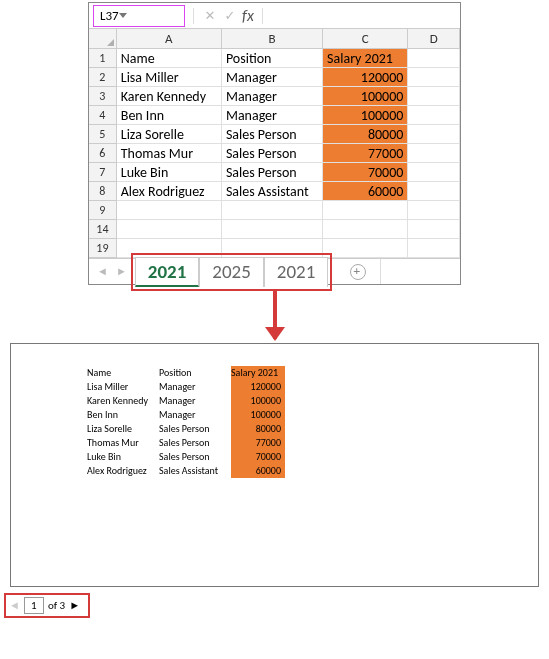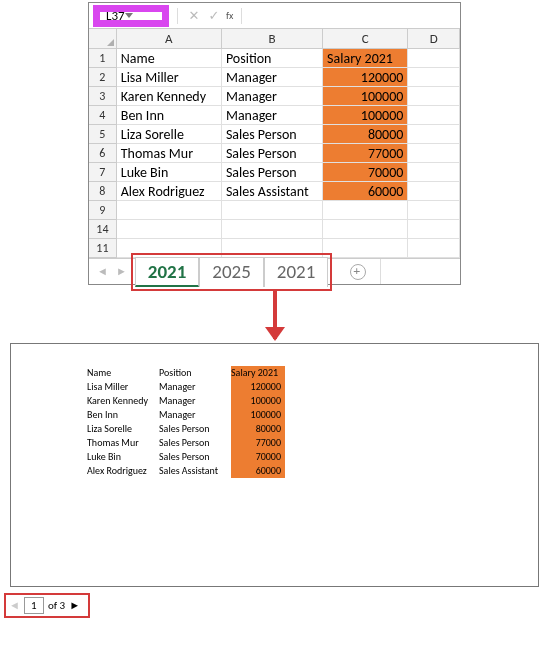--- a/index.html
+++ b/index.html
@@ -3,25 +3,25 @@
 <meta charset="utf-8">
 <style>
   * { box-sizing: border-box; margin: 0; padding: 0; font-family: Calibri, Arial, sans-serif; }
   body { background: #fff; width: 549px; position: relative; }
 
   
   .excel-panel { border: 1px solid #888; margin: 2px 88px 0 88px; background: #fff; }
   
   
   .fbar { display: flex; align-items: center; height: 26px; border-bottom: 1px solid #ccc; background: #fff; padding: 0 4px; gap: 4px; }
-  .namebox { display: flex; align-items: center; border: 7px solid #d946ef; height: 22px; padding: 0 6px; font-size: 13px; width: 76px; }
+  .namebox { display: flex; align-items: center; border: 1px solid #d946ef; height: 22px; padding: 0 6px; font-size: 13px; width: 92px; }
   .namebox .dd { width:0;height:0;border-left:4px solid transparent;border-right:4px solid transparent;border-top:5px solid #777; }
   .fbar .sep { width:1px; height:16px; background:#ddd; margin:0 4px;}
   .fbar .btn { color:#bbb; font-size:13px; width:16px;text-align:center; }
-  .fbar .fx { font-size:10px; color:#555;text-align:right;}
+  .fbar .fx { font-style: italic; font-size:16px; color:#555;text-align:right;}
   .fbar .fxinput { flex:1; }
 
   
   .grid { font-size: 14px; }
   .colhdr-row { display:flex; height:20px; }
   .corner { width:28px; border-right:1px solid #ccc; border-bottom:1px solid #ccc; background:#f3f3f3; position:relative;}
   .corner::after{content:"";position:absolute;right:2px;bottom:2px;width:0;height:0;border-left:7px solid transparent;border-bottom:7px solid #b0b0b0;}
   .colhdr { border-right:1px solid #ccc; border-bottom:1px solid #ccc; background:#f3f3f3; text-align:center; font-size:13px; color:#333; line-height:20px;}
   .colA{width:106px;} .colB{width:102px;} .colC{width:86px;} .colD{width:52px;}
   
@@ -151,21 +151,21 @@
           <div class="cell colD"></div>
         </div>
         <div class="row">
           <div class="rowhdr">14</div>
           <div class="cell colA"></div>
           <div class="cell colB"></div>
           <div class="cell colC cellC"></div>
           <div class="cell colD"></div>
         </div>
         <div class="row">
-          <div class="rowhdr">11</div>
+          <div class="rowhdr">19</div>
           <div class="cell colA"></div>
           <div class="cell colB"></div>
           <div class="cell colC cellC"></div>
           <div class="cell colD"></div>
         </div>
       </div>
   </div>
 
   <div class="tabbar">
     <span class="navbtn">◄</span>

